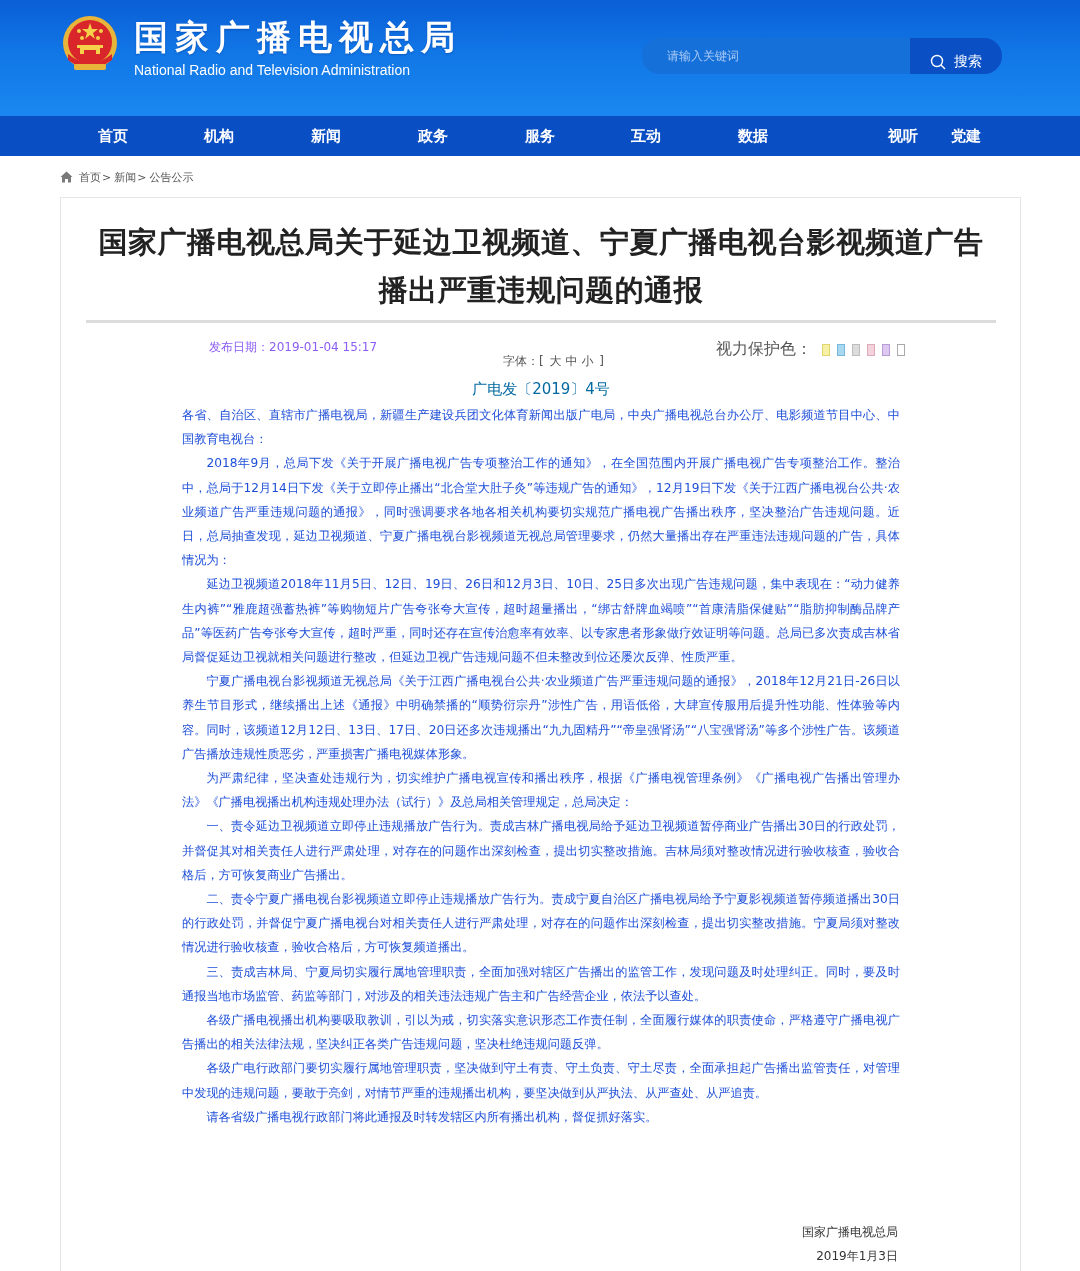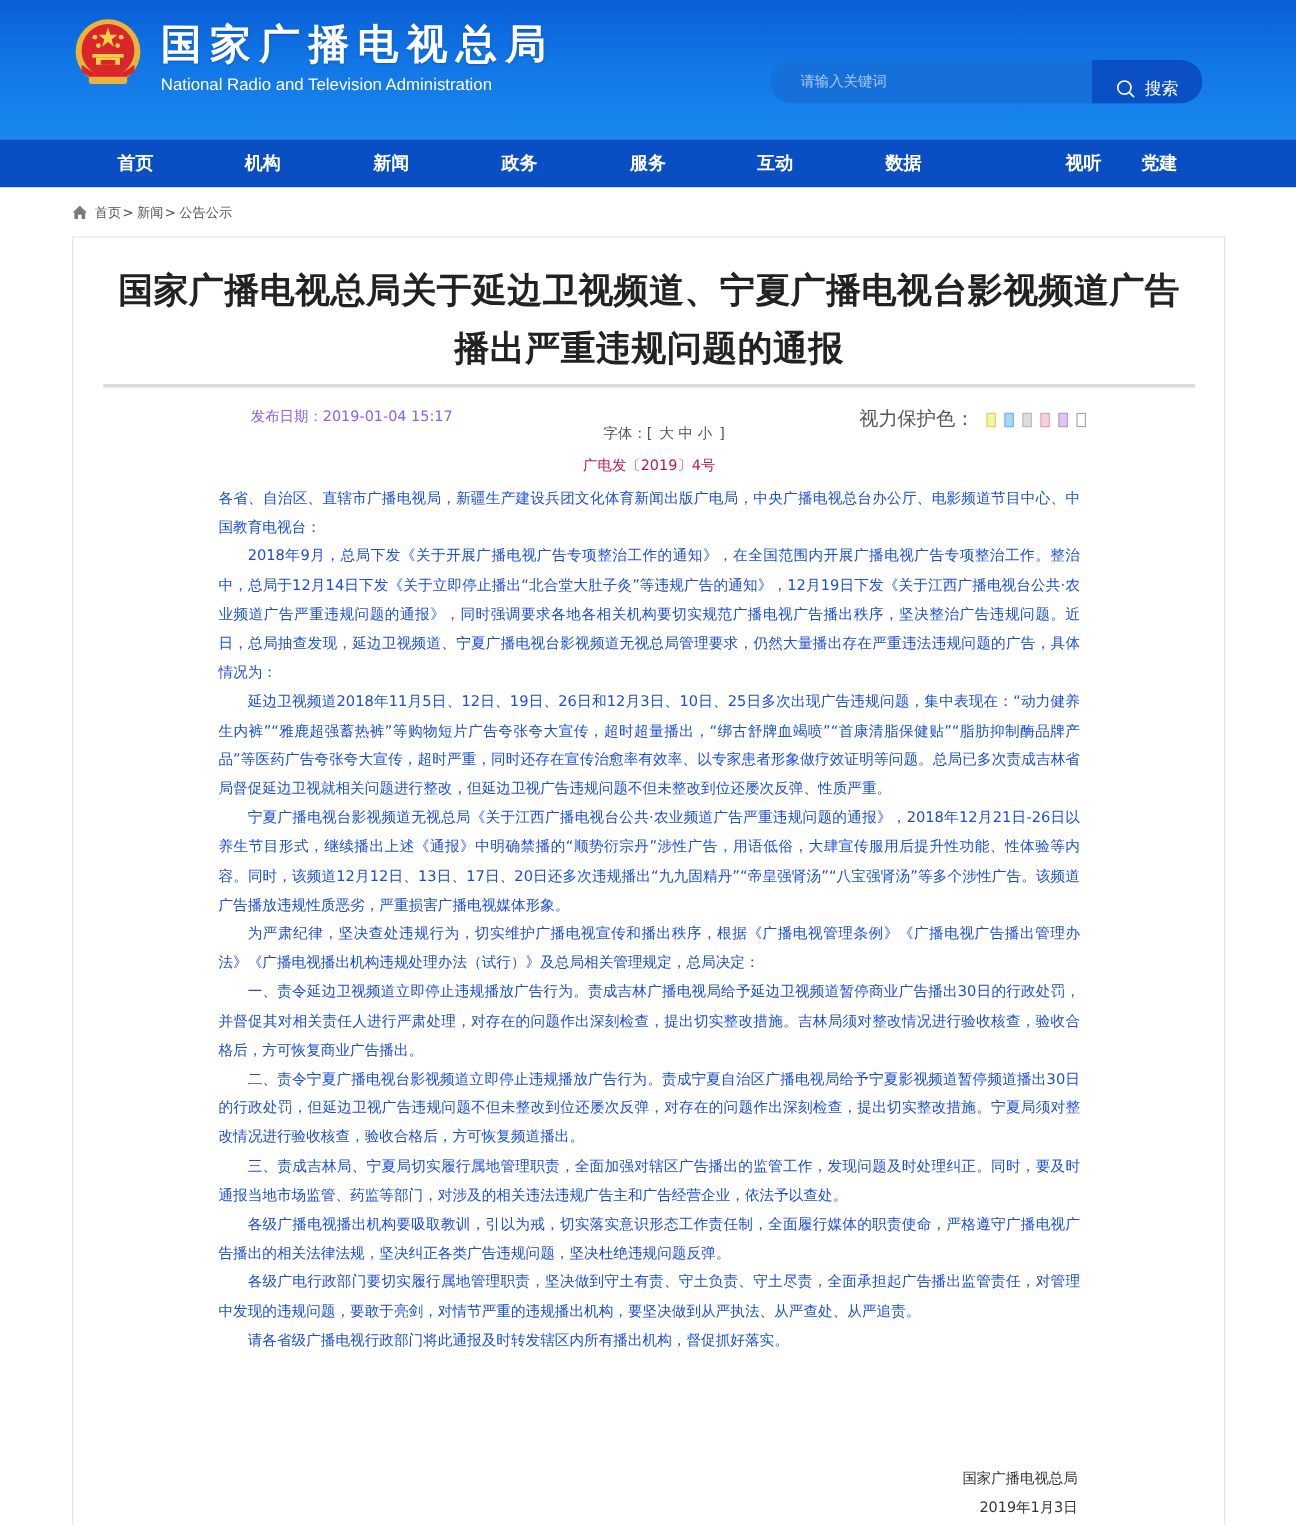--- a/index.html
+++ b/index.html
@@ -18,21 +18,21 @@
     font-size: 34px; font-weight: bold; color: #ffffff; letter-spacing: 7px;
     line-height: 46px; white-space: nowrap;
     text-shadow: 0 1px 2px rgba(0,40,120,0.35);
   }
   .site-title-en {
     position: absolute; left: 134px; top: 60px;
     font-size: 14px; color: #ffffff; line-height: 20px; white-space: nowrap;
     font-family: "Liberation Sans", sans-serif;
   }
   .search {
-    position: absolute; left: 642px; top: 50px; width: 360px; height: 36px;
+    position: absolute; left: 642px; top: 38px; width: 360px; height: 36px;
     border-radius: 18px; overflow: hidden; display: flex;
     background: rgba(20,110,220,0.85);
   }
   .search-input {
     flex: 0 0 268px; height: 36px; border: none; outline: none;
     background: #1670d9; color: #cfe3ff; font-size: 12px; padding-left: 25px;
     font-family: "DejaVu Sans", sans-serif;
   }
   .search-input::placeholder { color: #a9c9f4; }
   .search-button {
@@ -83,21 +83,21 @@
   .meta-eye {
     position: absolute; left: 655px; top: 141px; font-size: 16px; color: #555;
     display: flex; align-items: center; white-space: nowrap;
   }
   .swatch {
     width: 8px; height: 12px; margin-right: 7px; border: 1px solid; display: inline-block; cursor: pointer;
   }
 
   .doc-number {
     position: absolute; left: 0; top: 182px; width: 960px; text-align: center;
-    font-size: 12px; color: #be185d;
+    font-size: 15px; color: #0369a1;
   }
   .body-text {
     position: absolute; left: 121px; top: 205px; width: 718px;
     font-size: 12.2px; line-height: 24.2px; color: #1d4ed8; text-align: justify;
   }
   .body-text p { margin: 0; }
   .body-text p.indent { text-indent: 2em; }
   .signature {
     position: absolute; right: 122px; top: 1022px; text-align: right;
     font-size: 12px; line-height: 24px; color: #333;
@@ -192,21 +192,21 @@
 
   <div class="doc-number">广电发〔2019〕4号</div>
 
   <div class="body-text">
     <p>各省、自治区、直辖市广播电视局，新疆生产建设兵团文化体育新闻出版广电局，中央广播电视总台办公厅、电影频道节目中心、中国教育电视台：</p>
     <p class="indent">2018年9月，总局下发《关于开展广播电视广告专项整治工作的通知》，在全国范围内开展广播电视广告专项整治工作。整治中，总局于12月14日下发《关于立即停止播出“北合堂大肚子灸”等违规广告的通知》，12月19日下发《关于江西广播电视台公共·农业频道广告严重违规问题的通报》，同时强调要求各地各相关机构要切实规范广播电视广告播出秩序，坚决整治广告违规问题。近日，总局抽查发现，延边卫视频道、宁夏广播电视台影视频道无视总局管理要求，仍然大量播出存在严重违法违规问题的广告，具体情况为：</p>
     <p class="indent">延边卫视频道2018年11月5日、12日、19日、26日和12月3日、10日、25日多次出现广告违规问题，集中表现在：“动力健养生内裤”“雅鹿超强蓄热裤”等购物短片广告夸张夸大宣传，超时超量播出，“绑古舒牌血竭喷”“首康清脂保健贴”“脂肪抑制酶品牌产品”等医药广告夸张夸大宣传，超时严重，同时还存在宣传治愈率有效率、以专家患者形象做疗效证明等问题。总局已多次责成吉林省局督促延边卫视就相关问题进行整改，但延边卫视广告违规问题不但未整改到位还屡次反弹、性质严重。</p>
     <p class="indent">宁夏广播电视台影视频道无视总局《关于江西广播电视台公共·农业频道广告严重违规问题的通报》，2018年12月21日-26日以养生节目形式，继续播出上述《通报》中明确禁播的“顺势衍宗丹”涉性广告，用语低俗，大肆宣传服用后提升性功能、性体验等内容。同时，该频道12月12日、13日、17日、20日还多次违规播出“九九固精丹”“帝皇强肾汤”“八宝强肾汤”等多个涉性广告。该频道广告播放违规性质恶劣，严重损害广播电视媒体形象。</p>
     <p class="indent">为严肃纪律，坚决查处违规行为，切实维护广播电视宣传和播出秩序，根据《广播电视管理条例》《广播电视广告播出管理办法》《广播电视播出机构违规处理办法（试行）》及总局相关管理规定，总局决定：</p>
     <p class="indent">一、责令延边卫视频道立即停止违规播放广告行为。责成吉林广播电视局给予延边卫视频道暂停商业广告播出30日的行政处罚，并督促其对相关责任人进行严肃处理，对存在的问题作出深刻检查，提出切实整改措施。吉林局须对整改情况进行验收核查，验收合格后，方可恢复商业广告播出。</p>
-    <p class="indent">二、责令宁夏广播电视台影视频道立即停止违规播放广告行为。责成宁夏自治区广播电视局给予宁夏影视频道暂停频道播出30日的行政处罚，但延边卫视广告违规问题不但未整改到位还屡次反弹，对存在的问题作出深刻检查，提出切实整改措施。宁夏局须对整改情况进行验收核查，验收合格后，方可恢复频道播出。</p>
+    <p class="indent">二、责令宁夏广播电视台影视频道立即停止违规播放广告行为。责成宁夏自治区广播电视局给予宁夏影视频道暂停频道播出30日的行政处罚，并督促宁夏广播电视台对相关责任人进行严肃处理，对存在的问题作出深刻检查，提出切实整改措施。宁夏局须对整改情况进行验收核查，验收合格后，方可恢复频道播出。</p>
     <p class="indent">三、责成吉林局、宁夏局切实履行属地管理职责，全面加强对辖区广告播出的监管工作，发现问题及时处理纠正。同时，要及时通报当地市场监管、药监等部门，对涉及的相关违法违规广告主和广告经营企业，依法予以查处。</p>
     <p class="indent">各级广播电视播出机构要吸取教训，引以为戒，切实落实意识形态工作责任制，全面履行媒体的职责使命，严格遵守广播电视广告播出的相关法律法规，坚决纠正各类广告违规问题，坚决杜绝违规问题反弹。</p>
     <p class="indent">各级广电行政部门要切实履行属地管理职责，坚决做到守土有责、守土负责、守土尽责，全面承担起广告播出监管责任，对管理中发现的违规问题，要敢于亮剑，对情节严重的违规播出机构，要坚决做到从严执法、从严查处、从严追责。</p>
     <p class="indent">请各省级广播电视行政部门将此通报及时转发辖区内所有播出机构，督促抓好落实。</p>
   </div>
 
   <div class="signature">
     <div>国家广播电视总局</div>
     <div>2019年1月3日</div>
   </div>

